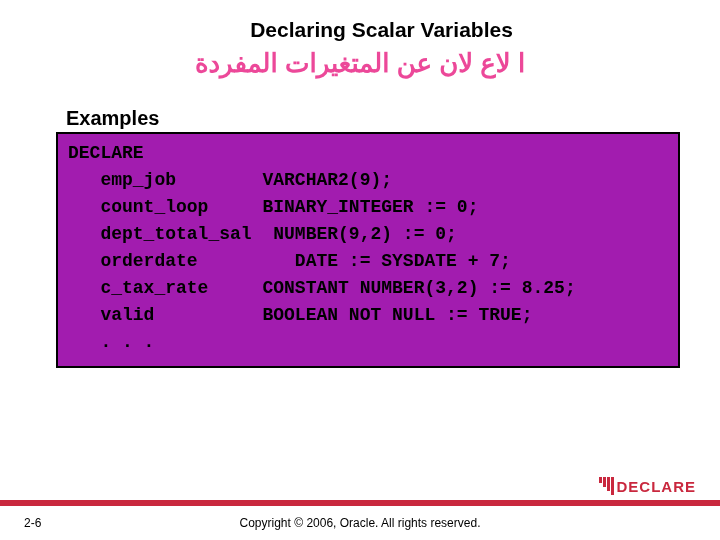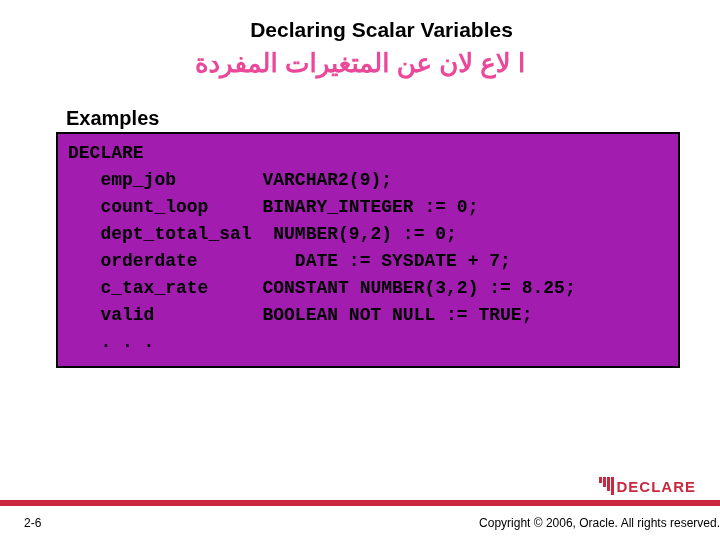--- a/index.html
+++ b/index.html
@@ -61,21 +61,21 @@
     position: absolute;
     left: 24px;
     bottom: 10px;
     font-size: 12px;
     color: #000;
   }
   .copyright {
     position: absolute;
     width: 720px;
     bottom: 10px;
-    text-align: right;
+    text-align: center;
     font-size: 12px;
     color: #000;
   }
   .logo {
     position: absolute;
     right: 24px;
     bottom: 44px;
     height: 20px;
     display: flex;
     align-items: center;

